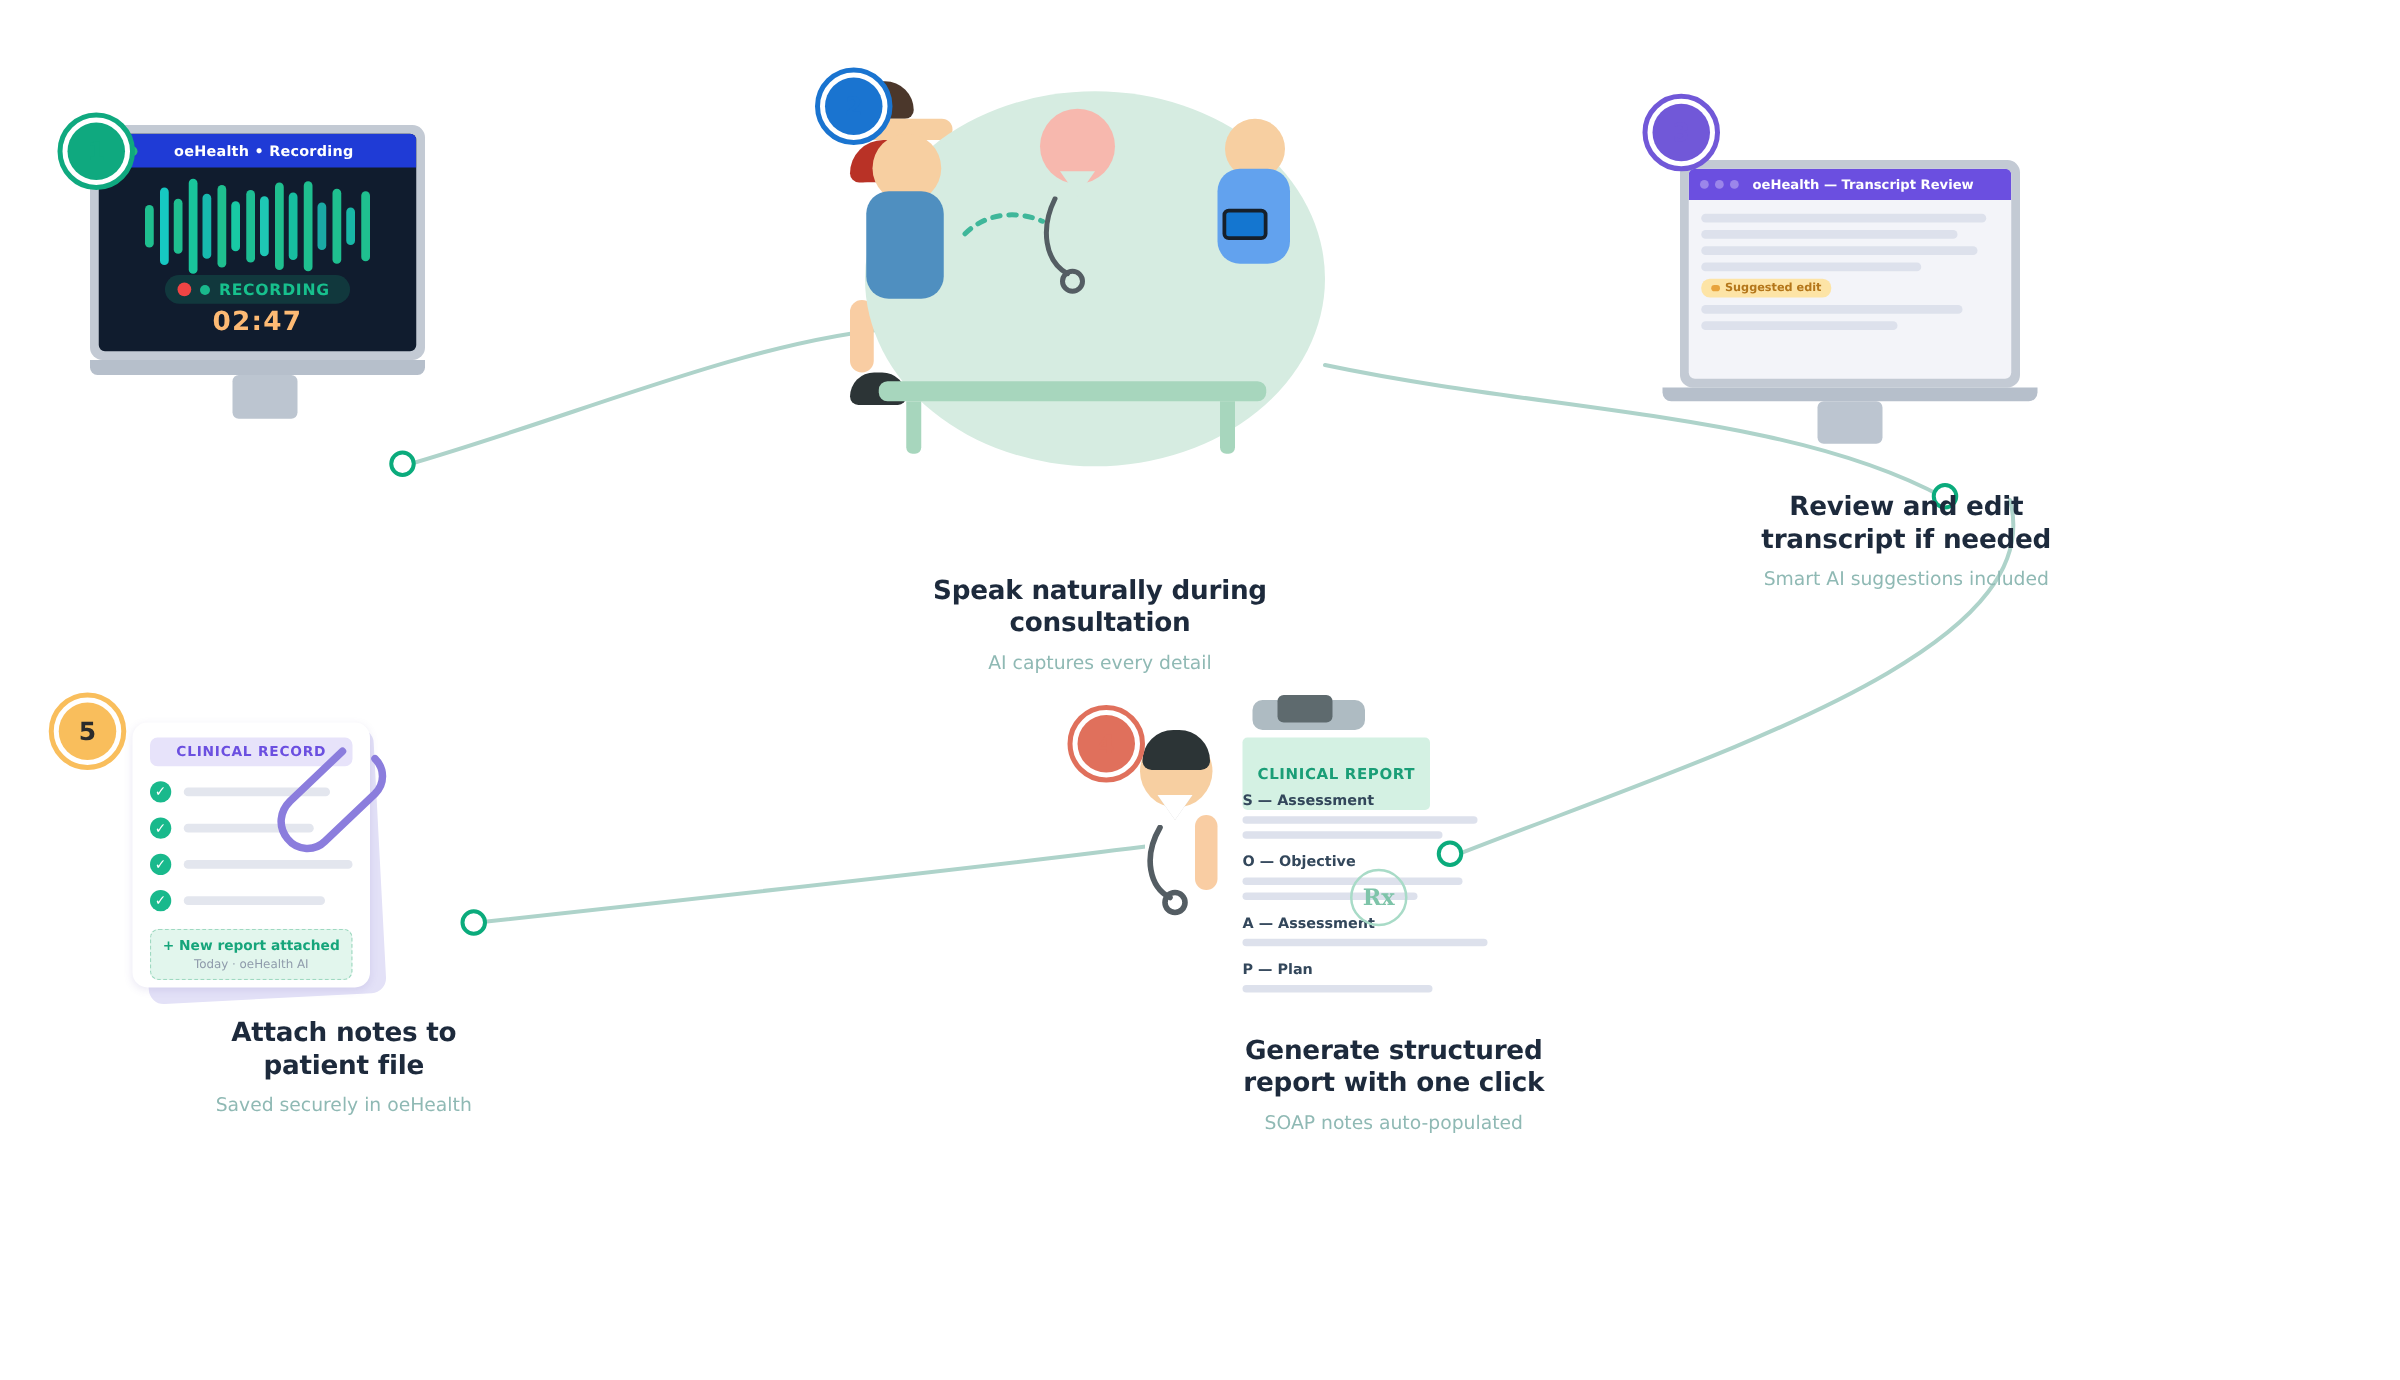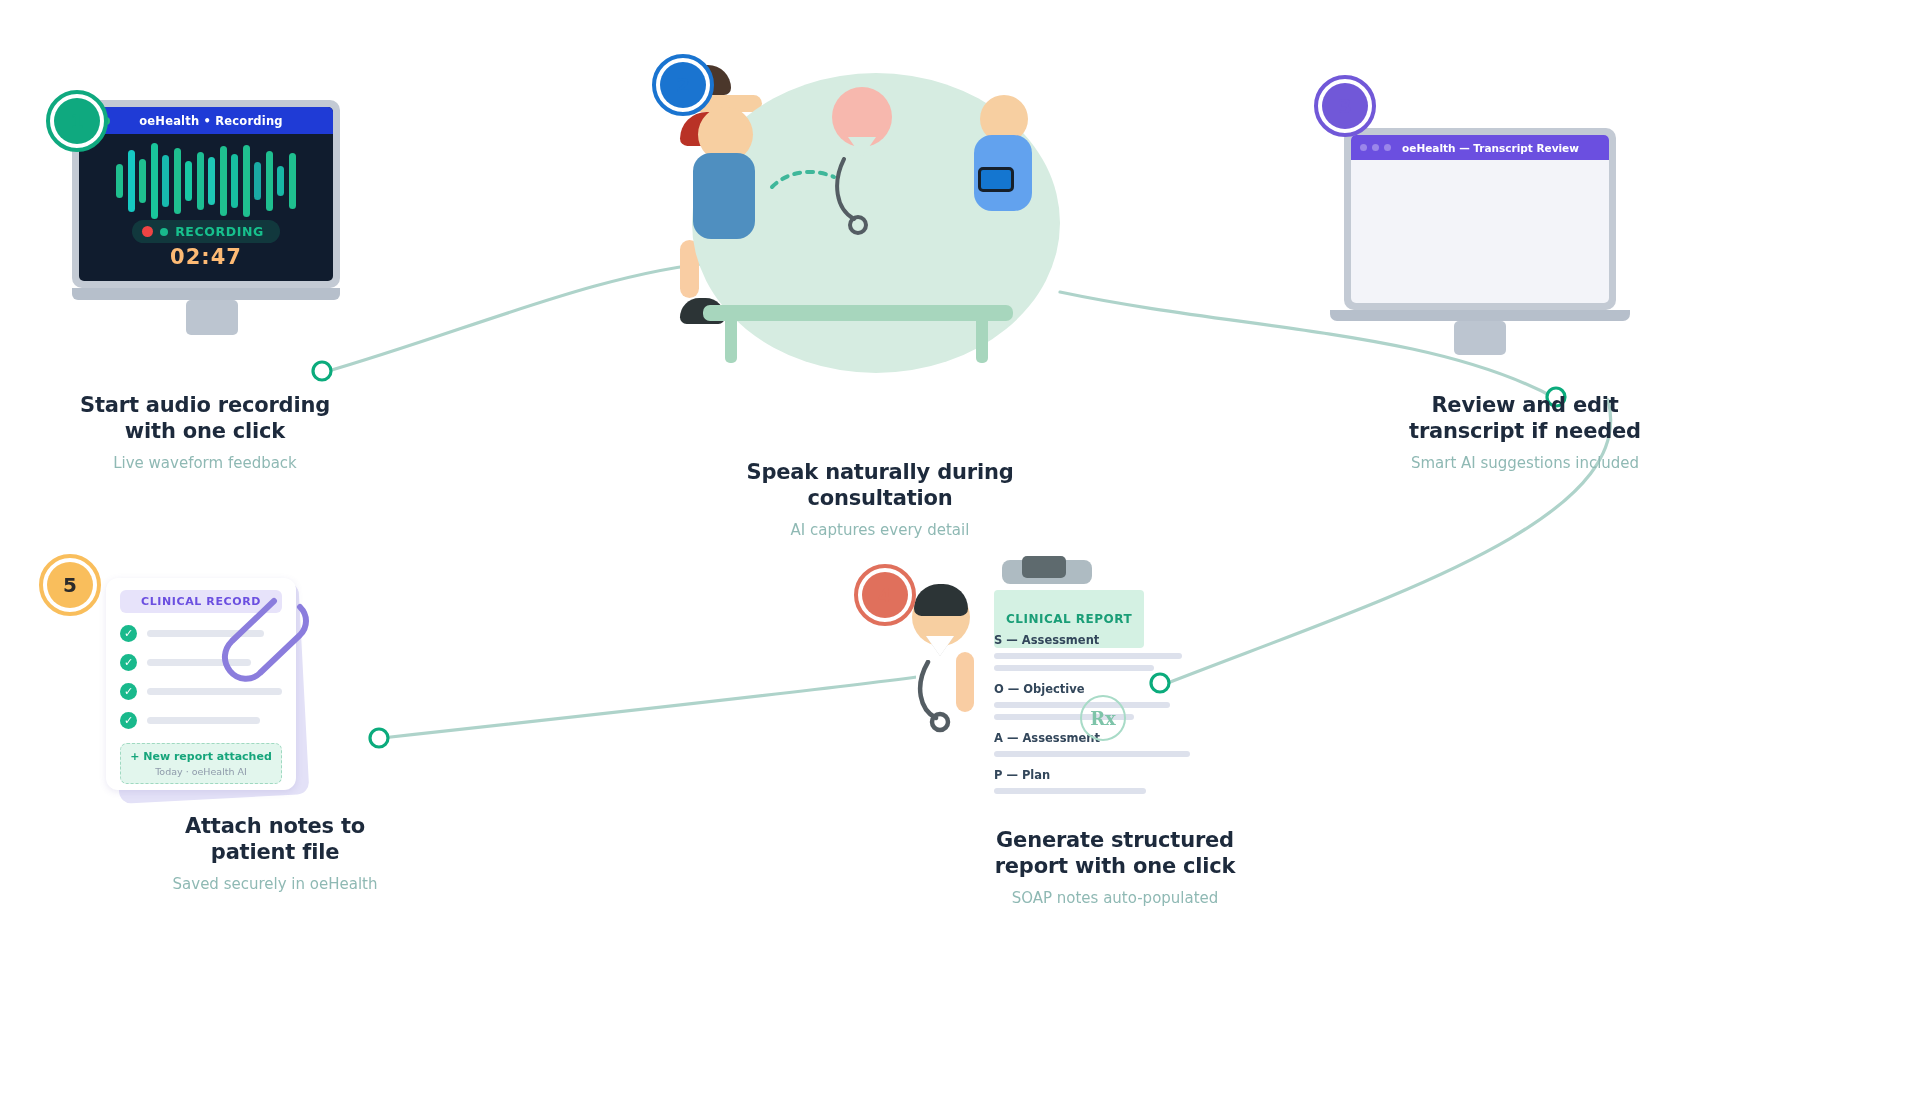--- a/index.html
+++ b/index.html
@@ -269,27 +269,20 @@
     <div class="mon-neck"></div>
     <div class="mon-stand"></div>
   </div>
 
   <div class="badge badge-1">
     <i class="ring"></i>
       <i class="disc"></i>
     <span class="num">1</span>
   </div>
 
-  <div class="caption cap-1">
-    <div class="title">
-      <span>Start audio recording</span><br>
-      <span>with one click</span>
-    </div>
-    <div class="sub">Live waveform feedback</div>
-  </div>
 
   <div id="scene2">
     <div class="blob"></div>
 
     <div class="head p-head"></div>
     <div class="p-hair"></div>
     <div class="body p-body"></div>
     <div class="p-arm"></div>
 
     <svg class="speech" width="80" height="40">
@@ -334,20 +327,32 @@
   <div id="laptop3">
     <div class="lap-bezel">
       <div class="lap-screen">
         <div class="lap-titlebar">
           <span class="dot-p"></span>
           <span class="dot-p"></span>
           <span class="dot-p"></span>
           <span class="lap-title">oeHealth — Transcript Review</span>
         </div>
         <div class="lap-body">
+          <div class="lines" id="tr-lines">
+              <div class="ln" style="width: 96%;"></div>
+              <div class="ln" style="width: 86%;"></div>
+              <div class="ln" style="width: 93%;"></div>
+              <div class="ln" style="width: 74%;"></div>
+              <div class="sugg">
+                <span class="sugg-ico"></span>
+                <span>Suggested edit</span>
+              </div>
+              <div class="ln" style="width: 88%;"></div>
+              <div class="ln" style="width: 66%;"></div>
+            </div>
         </div>
       </div>
     </div>
     <div class="lap-base"></div>
     <div class="lap-stand"></div>
   </div>
 
   <div class="badge badge-3">
     <i class="ring"></i>
       <i class="disc"></i>

